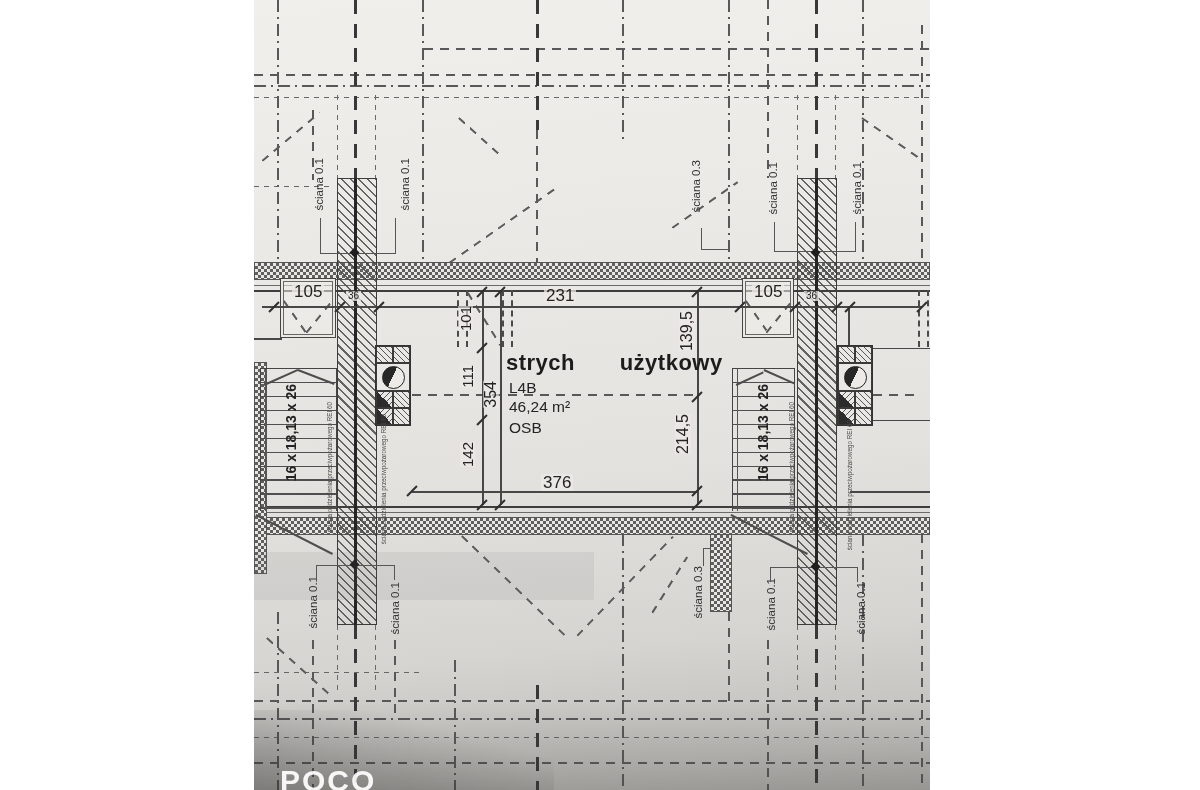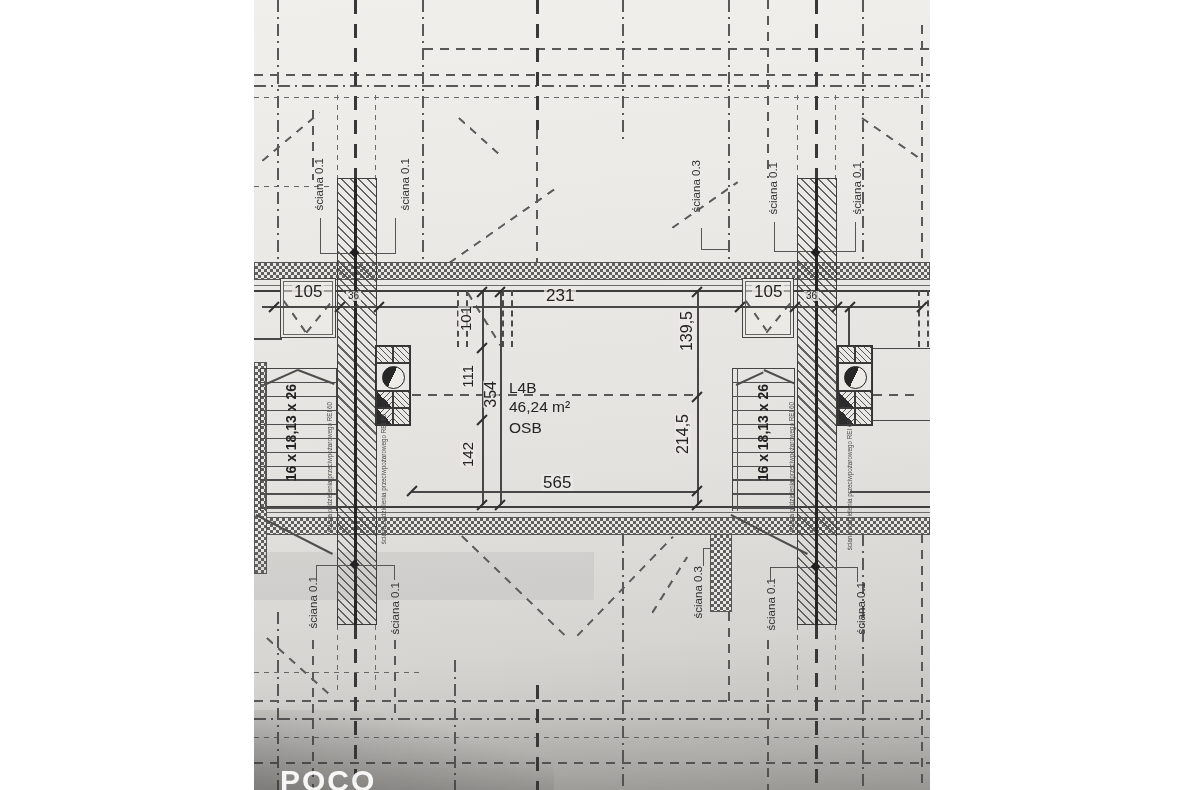--- a/index.html
+++ b/index.html
@@ -208,28 +208,29 @@
    <div class="a tk" style="left:436px;top:504px"></div>
    <div class="a sh" style="left:158px;top:491px;width:287px"></div>
    <div class="a tk" style="left:151px;top:490px"></div>
    <div class="a tk" style="left:436px;top:490px"></div>
 
    <span class="a num big" style="left:38px;top:283px">105</span>
    <span class="a num big" style="left:498px;top:283px">105</span>
    <span class="a num" style="left:92px;top:291px">36</span>
    <span class="a num" style="left:550px;top:291px">36</span>
    <span class="a num big" style="left:290px;top:287px">231</span>
-   <span class="a num big" style="left:287px;top:474px">565</span>
+   <span class="a num big" style="left:287px;top:474px">376</span>
    <span class="a vt vnum" style="left:204px;top:306px">101</span>
    <span class="a vt vnum" style="left:206px;top:365px">111</span>
    <span class="a vt vnum" style="left:206px;top:442px">142</span>
    <span class="a vt vnum" style="left:229px;top:381px;font-size:16px">354</span>
    <span class="a vt vnum" style="left:425px;top:311px;font-size:16px">139,5</span>
    <span class="a vt vnum" style="left:421px;top:414px;font-size:16px">214,5</span>
 
+   <div class="a title" style="left:252px;top:350px">strych użytkowy</div>
    <div class="a sub" style="left:255px;top:379px">L4B</div>
    <div class="a sub" style="left:255px;top:398px">46,24 m²</div>
    <div class="a sub" style="left:255px;top:419px">OSB</div>
 
    <div class="a vt stxt" style="left:30px;top:384px">16 x 18,13 x 26</div>
    <div class="a vt stxt" style="left:502px;top:384px">16 x 18,13 x 26</div>
 
    <div class="a vt wl" style="left:60px;top:158px">ściana 0.1</div>
    <div class="a vt wl" style="left:146px;top:158px">ściana 0.1</div>
    <div class="a vt wl" style="left:514px;top:162px">ściana 0.1</div>

